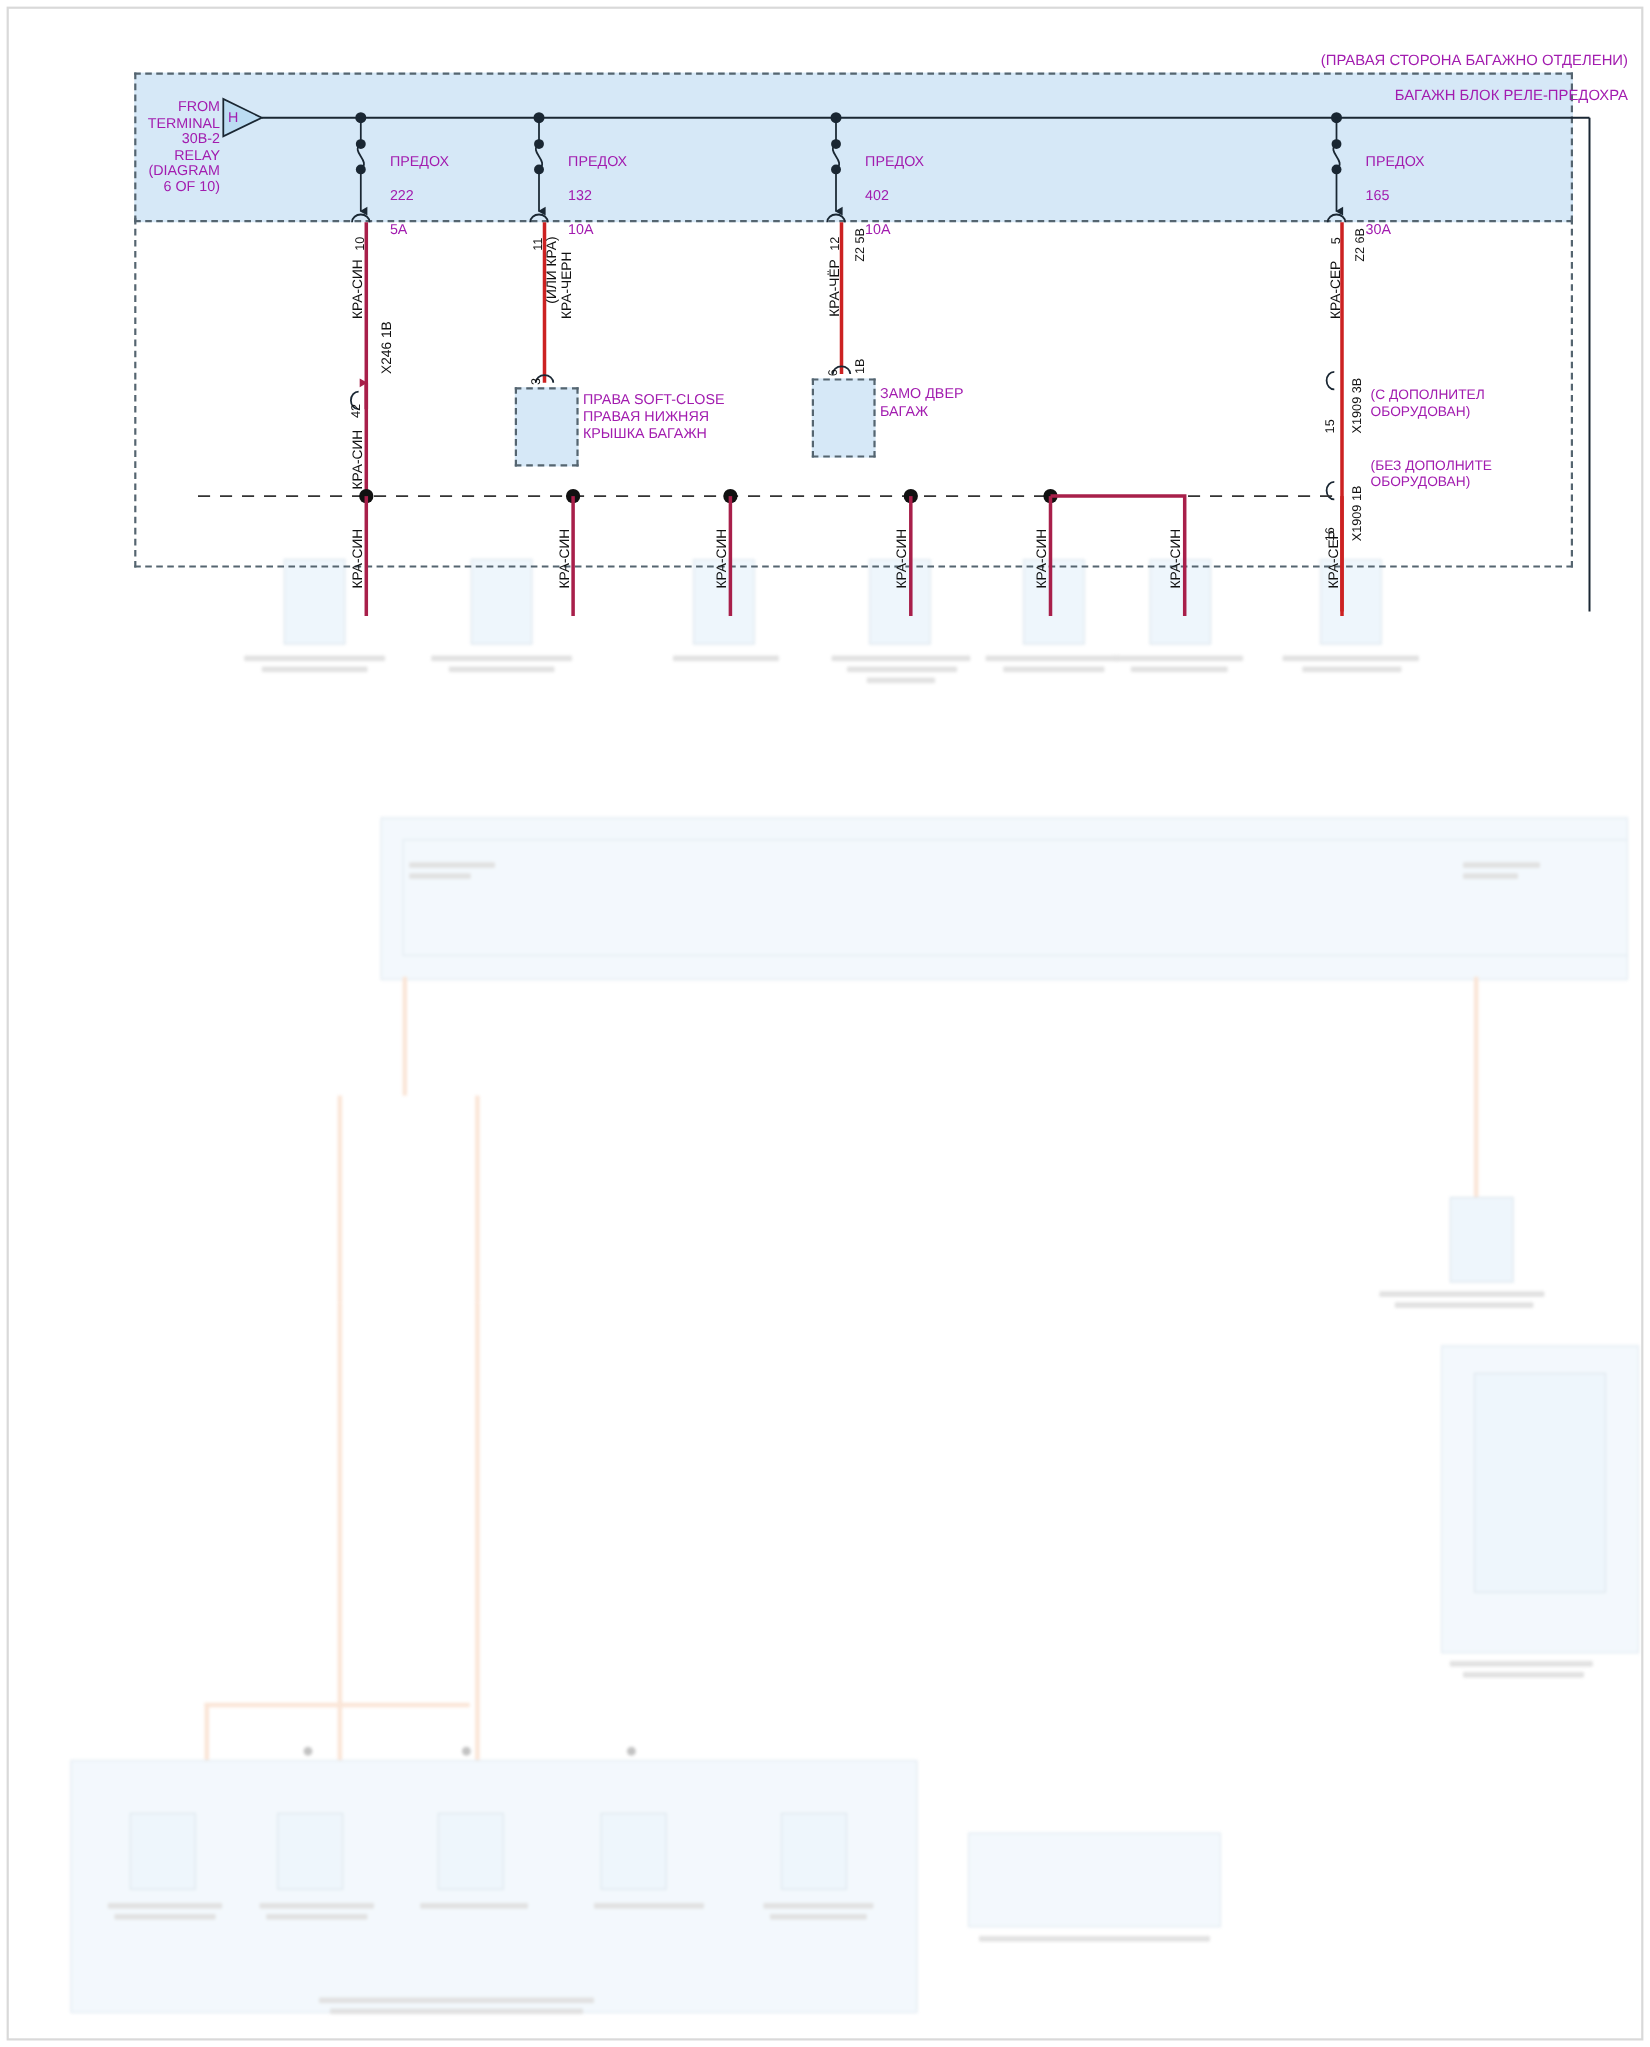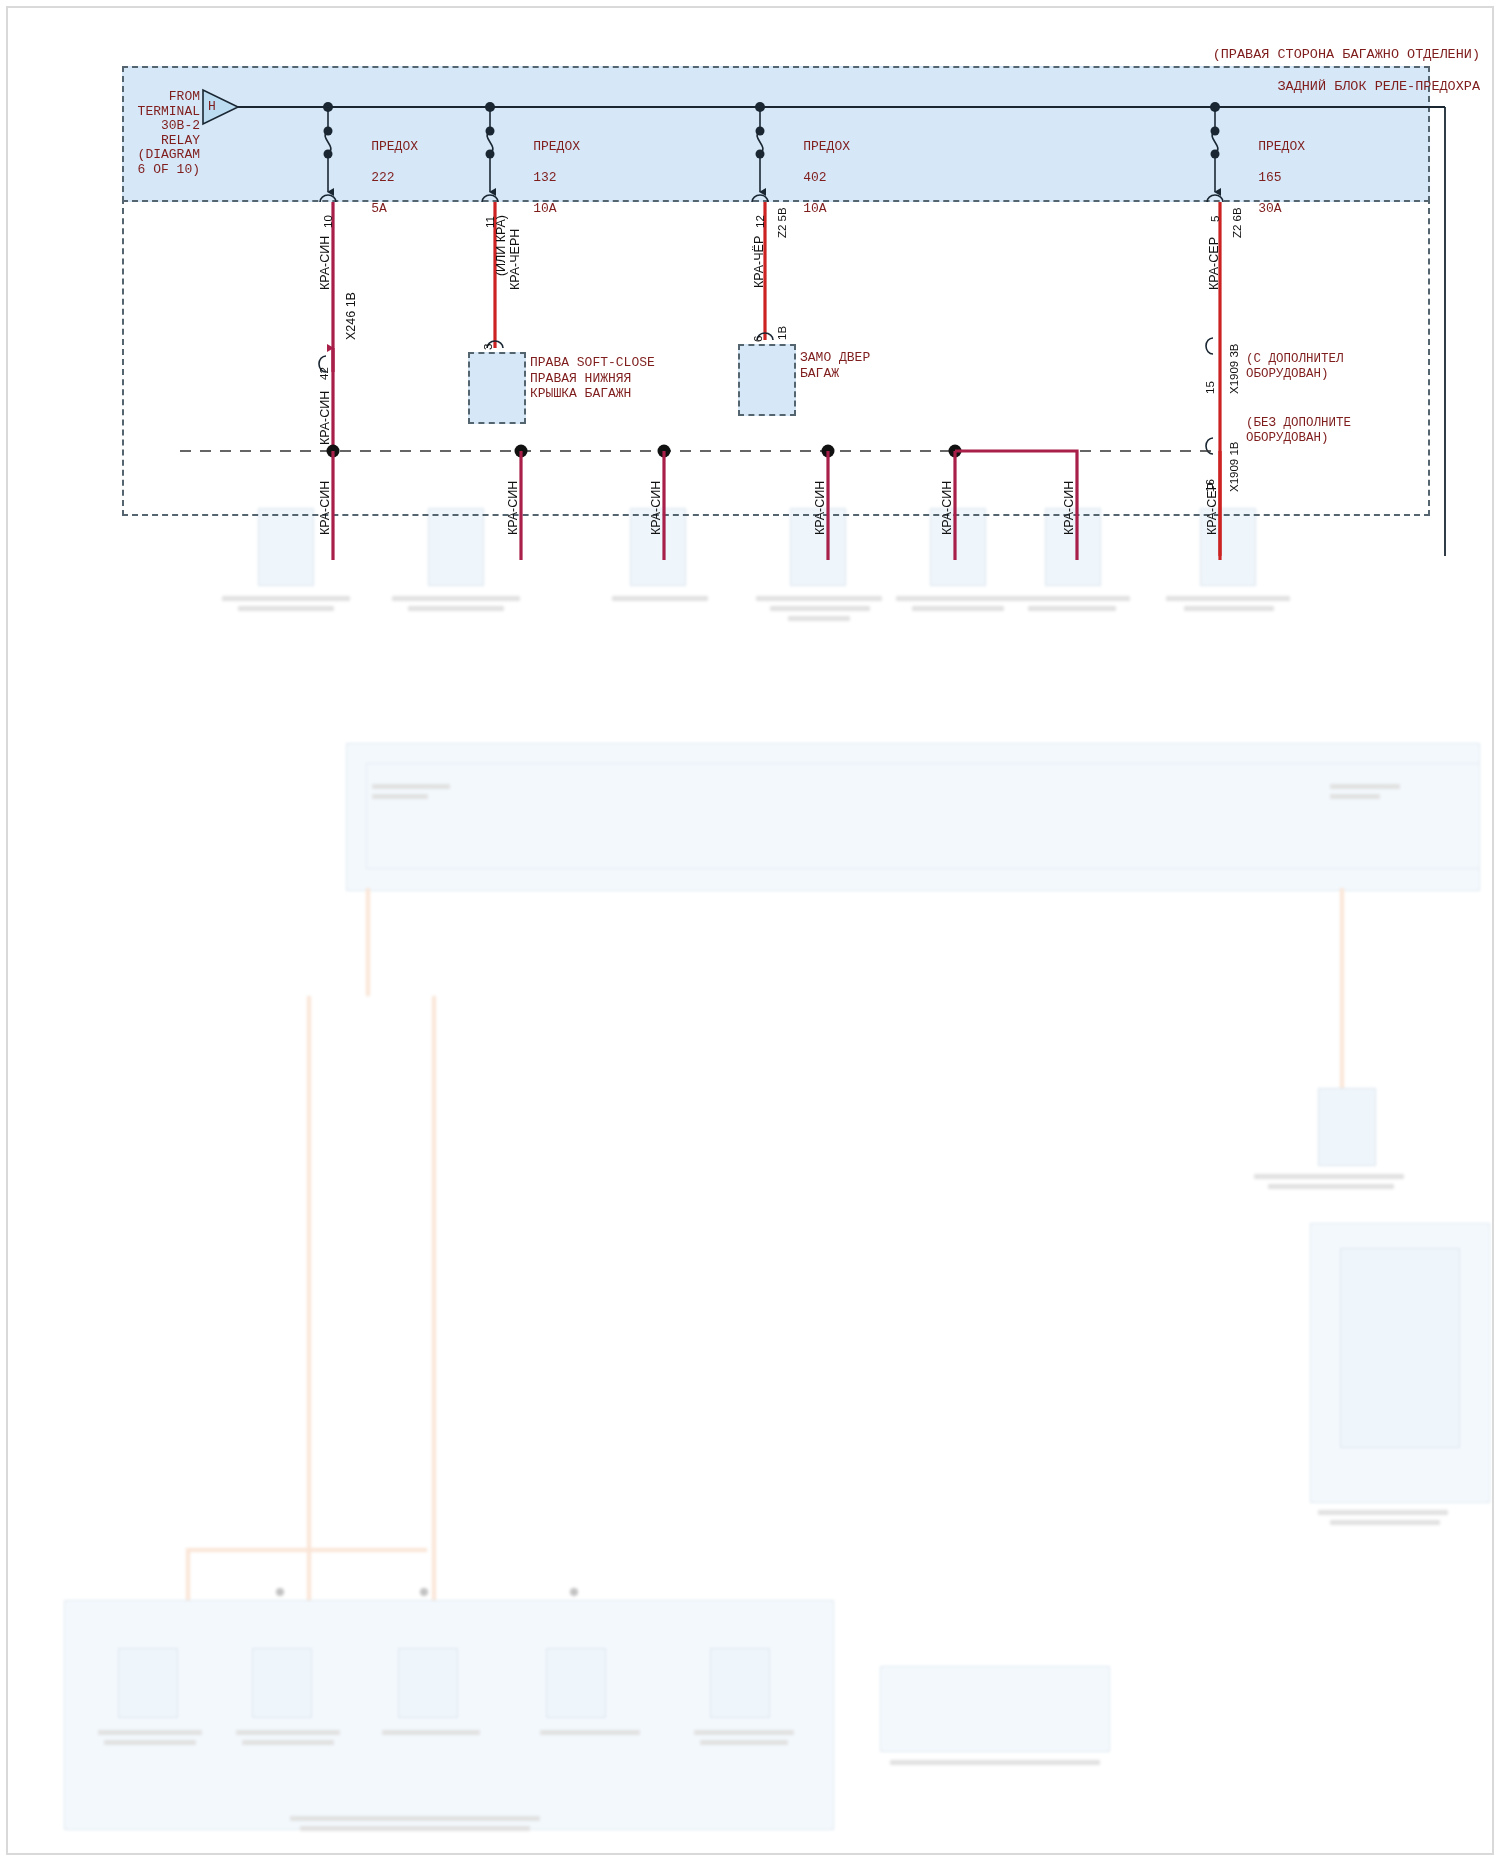--- a/index.html
+++ b/index.html
@@ -22,23 +22,23 @@
   #page-frame {
     position: absolute;
     left: 6px; top: 6px;
     width: 1488px; height: 1849px;
     border: 2px solid #d9d9d9;
     box-sizing: border-box;
     pointer-events: none;
   }
   .lbl {
     position: absolute;
-    font-family: Liberation Mono, monospace;
+    font-family: Liberation Sans, sans-serif;
     font-size: 13px;
-    color: #7f1d1d;
+    color: #a21caf;
     white-space: pre;
     line-height: 1.18;
   }
   .lbl.right { text-align: right; }
   .lbl.center { text-align: center; }
   .rot {
     position: absolute;
     font-family: "Liberation Sans", sans-serif;
     font-size: 12.5px;
     color: #111111;
@@ -292,21 +292,21 @@
     <circle cx="955" cy="451" r="6.5" fill="#111"></circle>
     <line x1="955" y1="451" x2="955" y2="560" stroke="#a81f4a" stroke-width="3.2"></line>
 
     <path d="M955,451 L1077,451 L1077,560" fill="none" stroke="#a81f4a" stroke-width="3.2"></path>
 
     <line x1="1220" y1="451" x2="1220" y2="560" stroke="#cc2222" stroke-width="3.2"></line>
   </svg>
 
   <div class="lbl right" style="left:730px;top:31px;width:750px;font-size:13.5px;">
     <span>(ПРАВАЯ СТОРОНА БАГАЖНО ОТДЕЛЕНИ)</span><br>
-    <span>ЗАДНИЙ БЛОК РЕЛЕ-ПРЕДОХРА</span>
+    <span>БАГАЖН БЛОК РЕЛЕ-ПРЕДОХРА</span>
   </div>
 
   <div class="lbl right" style="left:110px;top:90px;width:90px;font-size:13px;line-height:14.6px;">FROM
 TERMINAL
 30B-2
 RELAY
 (DIAGRAM
 6 OF 10)</div>
   <div class="lbl center" style="left:204px;top:99px;width:16px;font-size:13px;">H</div>
 

